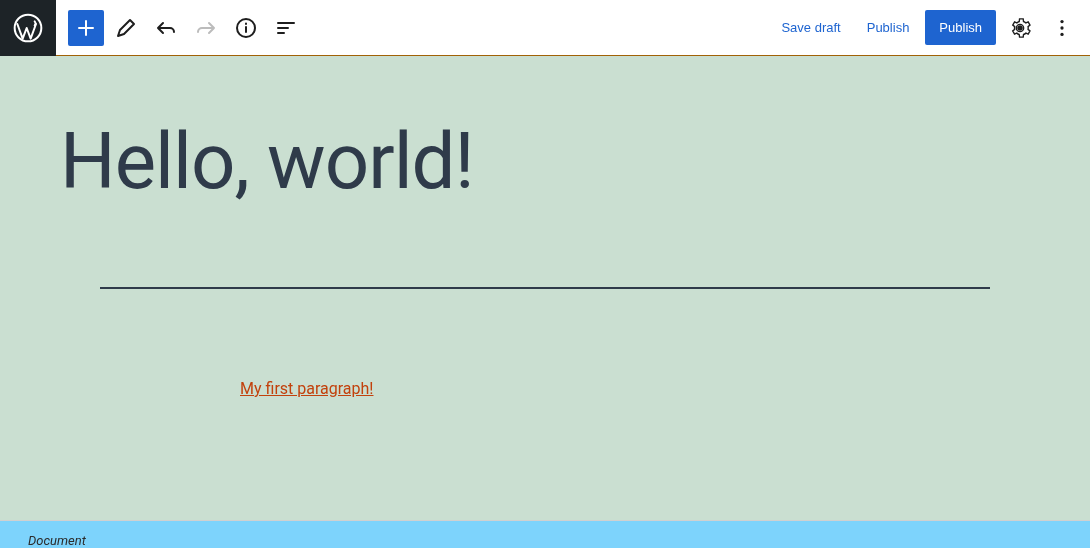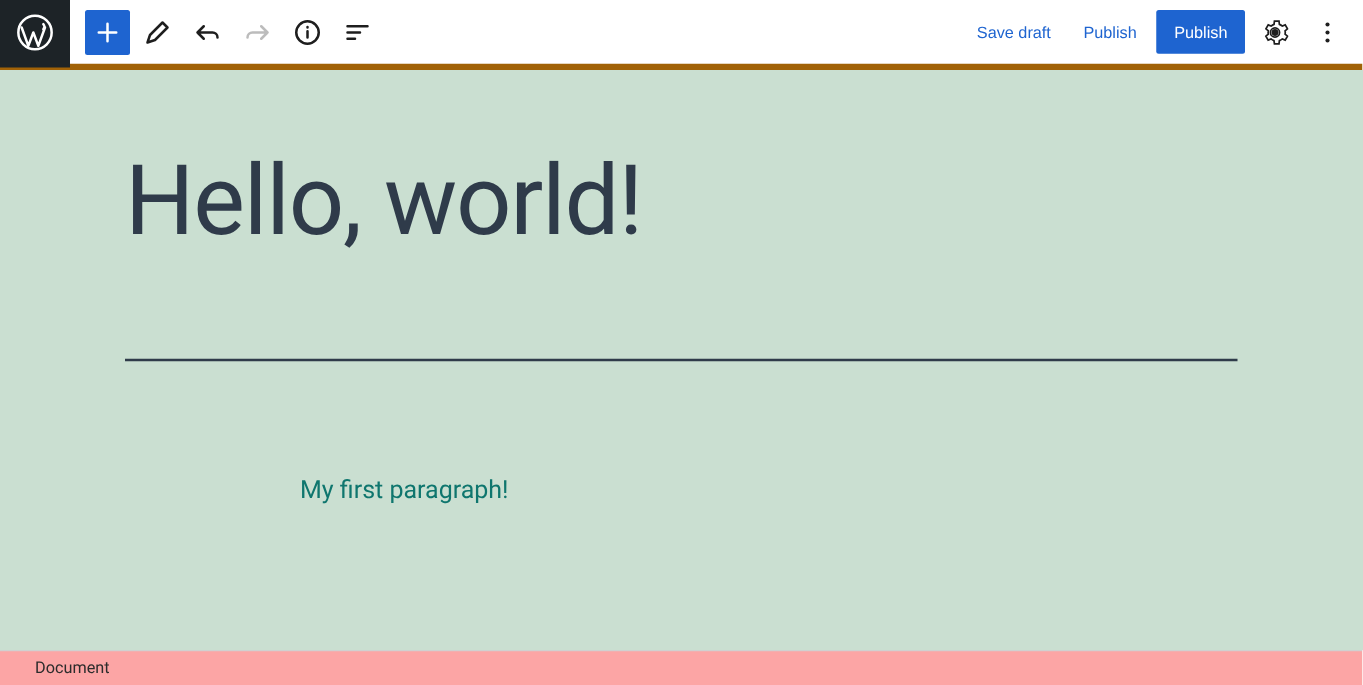--- a/index.html
+++ b/index.html
@@ -1,38 +1,38 @@
 <!DOCTYPE html>
 <html><head>
 <meta charset="utf-8">
 <style>
   * { box-sizing: border-box; margin: 0; padding: 0; }
   html, body { height: 100%; font-family: -apple-system, BlinkMacSystemFont, "Segoe UI", Roboto, sans-serif; }
   body { display: flex; flex-direction: column; height: 548px; width: 1090px; overflow: hidden; background: #fff; }
 
-  .topbar { height: 56px; display: flex; align-items: center; border-bottom: 5px solid #a16207; background: #fff; }
+  .topbar { height: 56px; display: flex; align-items: center; border-bottom: 1px solid #a16207; background: #fff; }
   .wp-logo { width: 56px; height: 56px; background: #1d2327; display: flex; align-items: center; justify-content: center; color: #fff; }
   .wp-logo svg { width: 32px; height: 32px; }
   .toolbar-left { display: flex; align-items: center; gap: 4px; padding-left: 12px; }
   .tb-btn { width: 36px; height: 36px; display: flex; align-items: center; justify-content: center; border: none; background: transparent; cursor: pointer; border-radius: 2px; }
   .tb-btn svg { width: 24px; height: 24px; }
   .add-btn { background: #1e64d0; color: #fff; }
   .toolbar-right { margin-left: auto; display: flex; align-items: center; gap: 6px; padding-right: 10px; }
   .link-btn { background: transparent; border: none; color: #1e64d0; font-size: 13px; padding: 8px 10px; cursor: pointer; }
   .publish-btn { background: #1e64d0; color: #fff; border: none; font-size: 13px; padding: 10px 14px; cursor: pointer; border-radius: 2px; }
   .icon-btn { width: 36px; height: 36px; display: flex; align-items: center; justify-content: center; background: transparent; border: none; cursor: pointer; }
   .icon-btn svg { width: 22px; height: 22px; }
 
   .canvas-wrap { flex: 1; position: relative; overflow-y: scroll; }
   .canvas { min-height: 100%; background: #cadfd1; padding: 60px 0 80px 0; }
-  .title-block { font-size: 78px; font-weight: 400; color: #2f3b4a; margin-left: 100px; margin-bottom: 80px; letter-spacing: -1px; }
+  .title-block { font-size: 78px; font-weight: 400; color: #2f3b4a; margin-left: 60px; margin-bottom: 80px; letter-spacing: -1px; }
   .separator { height: 2px; background: #2f3b4a; margin: 0 100px 90px 100px; }
-  .para { font-size: 20px; color: #0f766e; margin-left: 240px; margin-bottom: 42px; }
+  .para { font-size: 16px; color: #c2410c; margin-left: 240px; margin-bottom: 42px; text-decoration: underline; }
 
-  .footerbar { height: 28px; border-top: 1px solid #d0d0d0; display: flex; align-items: center; padding-left: 28px; font-size: 13px; color: #2c2c2c; background: #fca5a5; }
+  .footerbar { height: 28px; border-top: 1px solid #d0d0d0; display: flex; align-items: flex-end; padding-left: 28px; font-size: 13px; color: #2c2c2c; background: #7dd3fc; font-style: italic; }
 
   ::-webkit-scrollbar { width: 14px; }
   ::-webkit-scrollbar-track { background: #f0f0f0; }
   ::-webkit-scrollbar-thumb { background: #8a8a8a; border-radius: 0; }
 </style>
 </head>
 <body>
 
 <div class="topbar">
   <div class="wp-logo">

